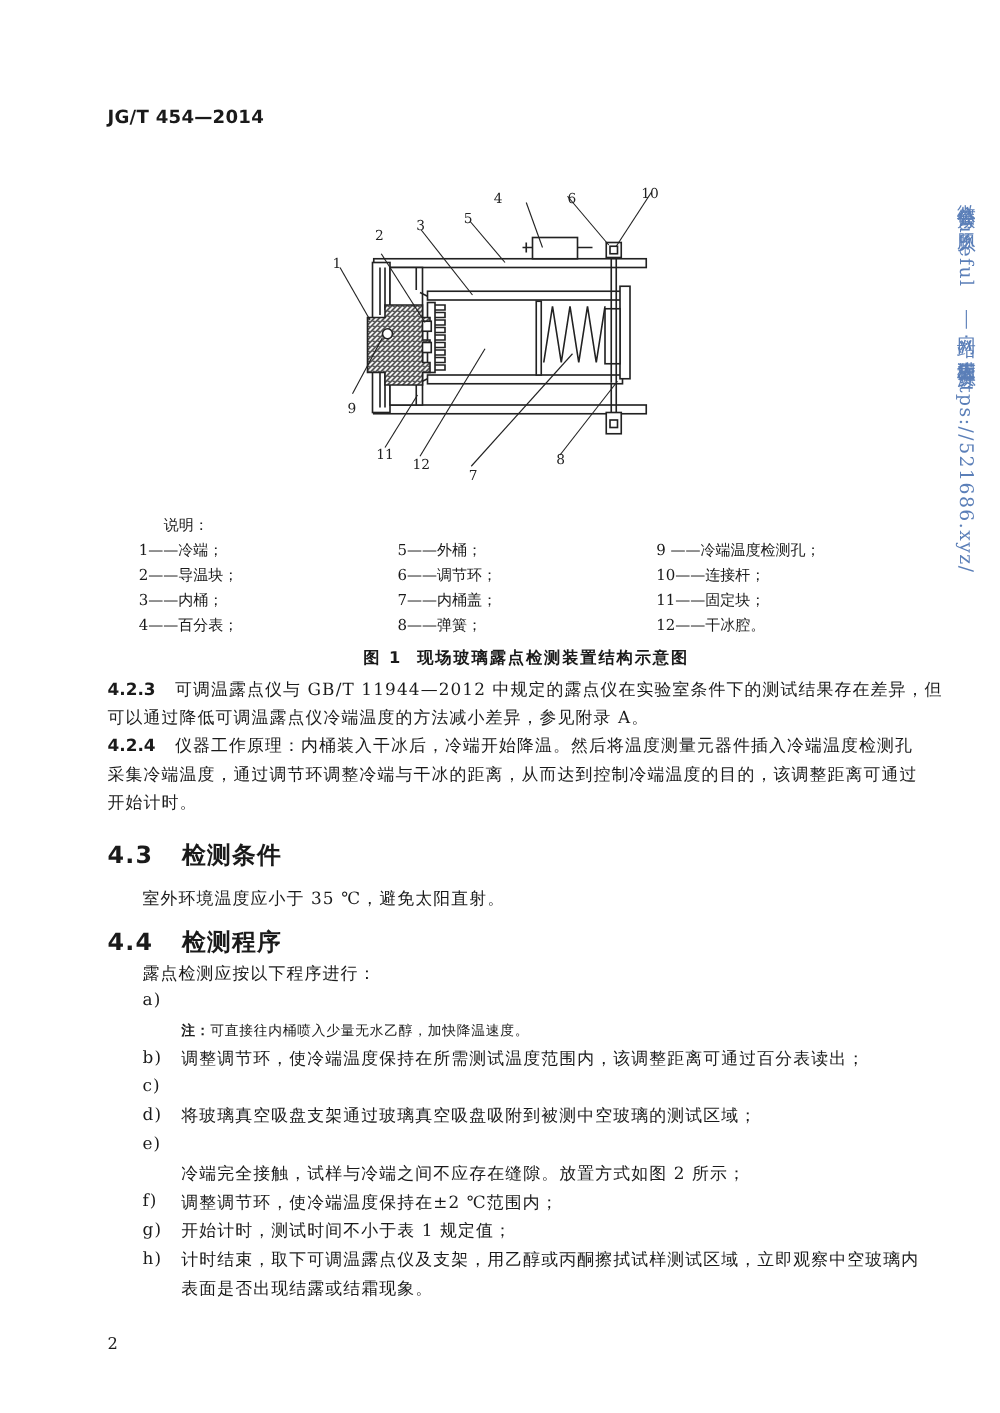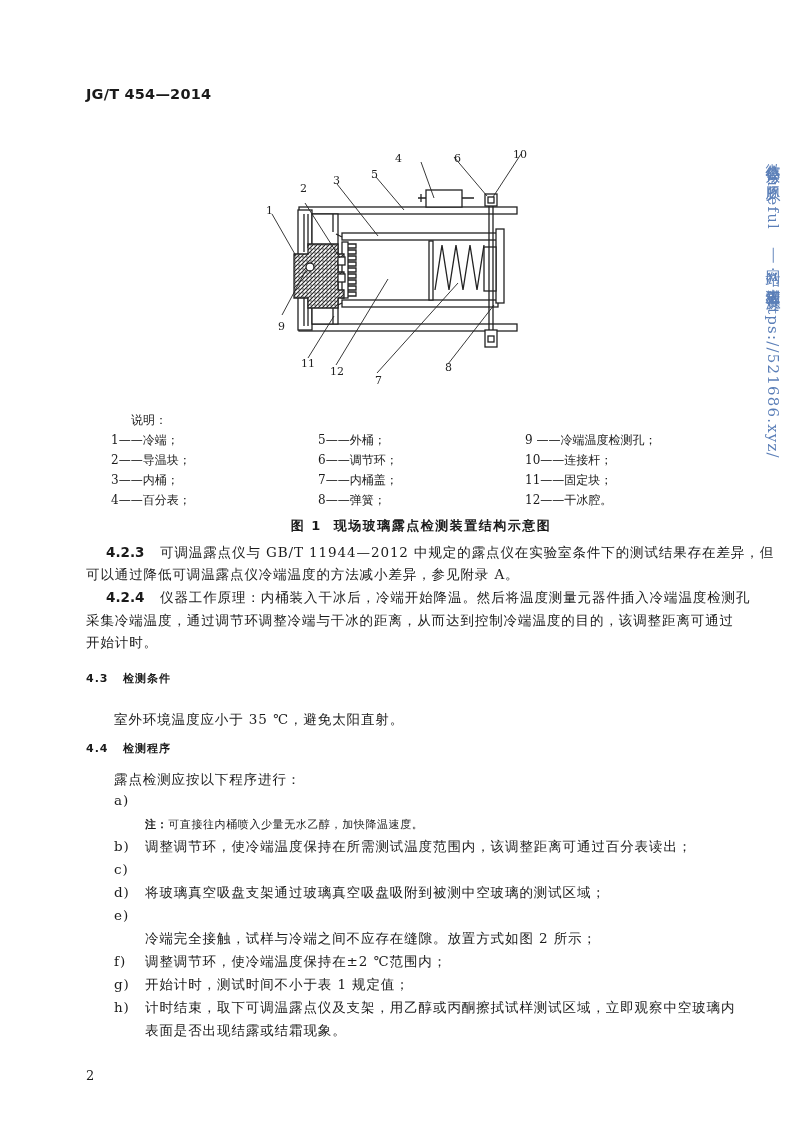--- a/index.html
+++ b/index.html
@@ -7,22 +7,22 @@
          font-family:"DejaVu Serif","Liberation Serif",serif; color:#1a1a1a; }
   .abs { position:absolute; }
   .hdr { left:86px; top:86px; font-family:"DejaVu Sans","Liberation Sans",sans-serif; font-weight:bold; font-size:14.5px; letter-spacing:0.2px; }
   .figure { left:258px; top:140px; width:300px; height:250px; }
   .legend-title { left:111px; top:412px; font-size:12px;margin-left:20px; }
   .leg { font-size:12px; white-space:nowrap; }
   .leg .num { display:inline-block; }
   .caption { left:0; width:800px; top:517px; text-align:center; font-family:"DejaVu Sans","Liberation Sans",sans-serif; font-weight:bold; font-size:13px; letter-spacing:1.5px;margin-left:21px; }
   .caption span { margin:0 3px; }
   .para { font-size:13.5px; line-height:22.5px; letter-spacing:0.9px; white-space:nowrap; }
-  .secnum { font-family:"DejaVu Sans","Liberation Sans",sans-serif; font-weight:bold; font-size:13.5px; letter-spacing:0;margin-left:20px; }
-  .h2 { font-family:"DejaVu Sans","Liberation Sans",sans-serif; font-weight:bold; font-size:11px; letter-spacing:1px; }
+  .secnum { font-family:"DejaVu Sans","Liberation Sans",sans-serif; font-weight:bold; font-size:13.5px; letter-spacing:0; }
+  .h2 { font-family:"DejaVu Sans","Liberation Sans",sans-serif; font-weight:bold; font-size:19px; letter-spacing:1px; }
   .item { font-size:13.5px; letter-spacing:0.9px; white-space:nowrap; }
   .item .lbl { position:absolute; left:0; }
   .item .txt { position:absolute; left:31px; }
   .note { font-size:11px; letter-spacing:0.6px; white-space:nowrap; }
   .note b { font-family:"DejaVu Sans","Liberation Sans",sans-serif; }
   .pgnum { left:86px; top:1068px; font-size:13px; }
   .watermark { left:752px; top:152px; width:30px; height:600px;
                writing-mode:vertical-rl; color:#5b7fb8; font-size:15px; letter-spacing:1.2px; white-space:nowrap;
                font-family:"DejaVu Serif","Liberation Serif",serif; }
 </style>

